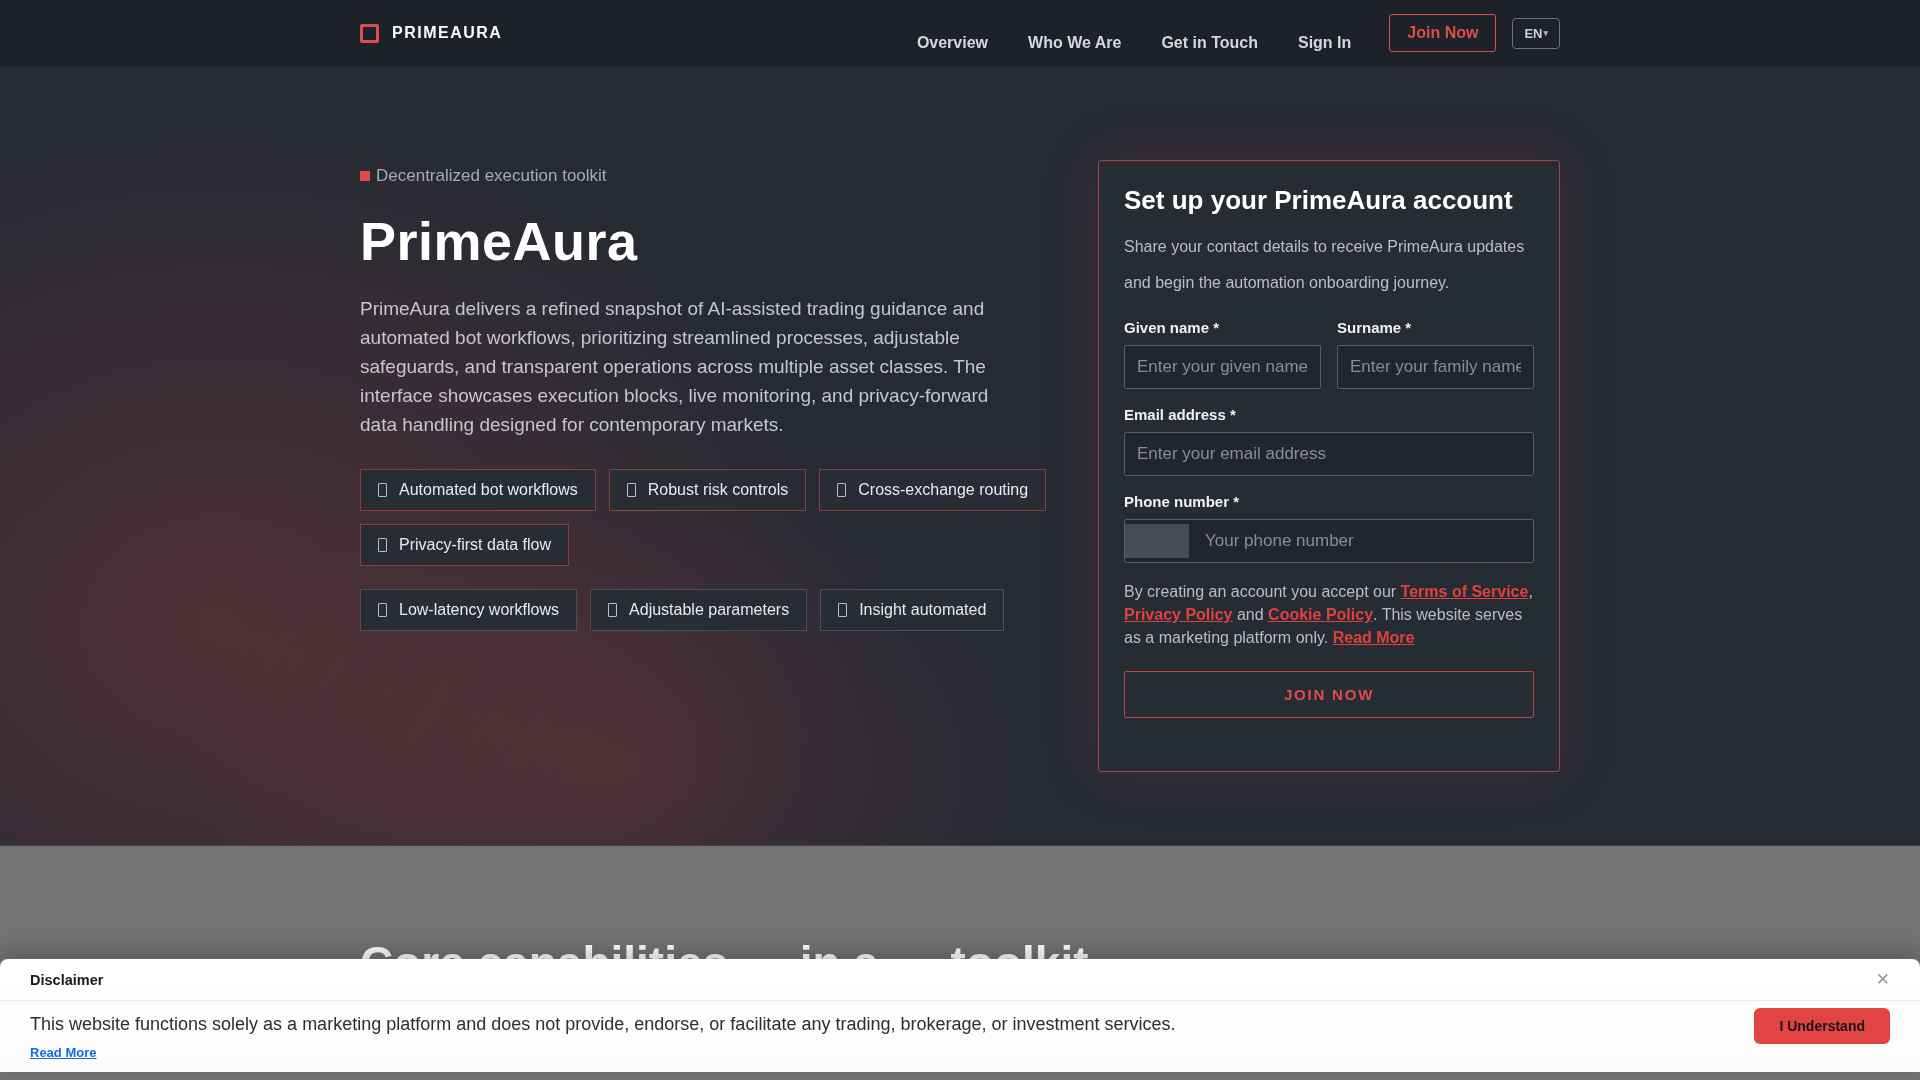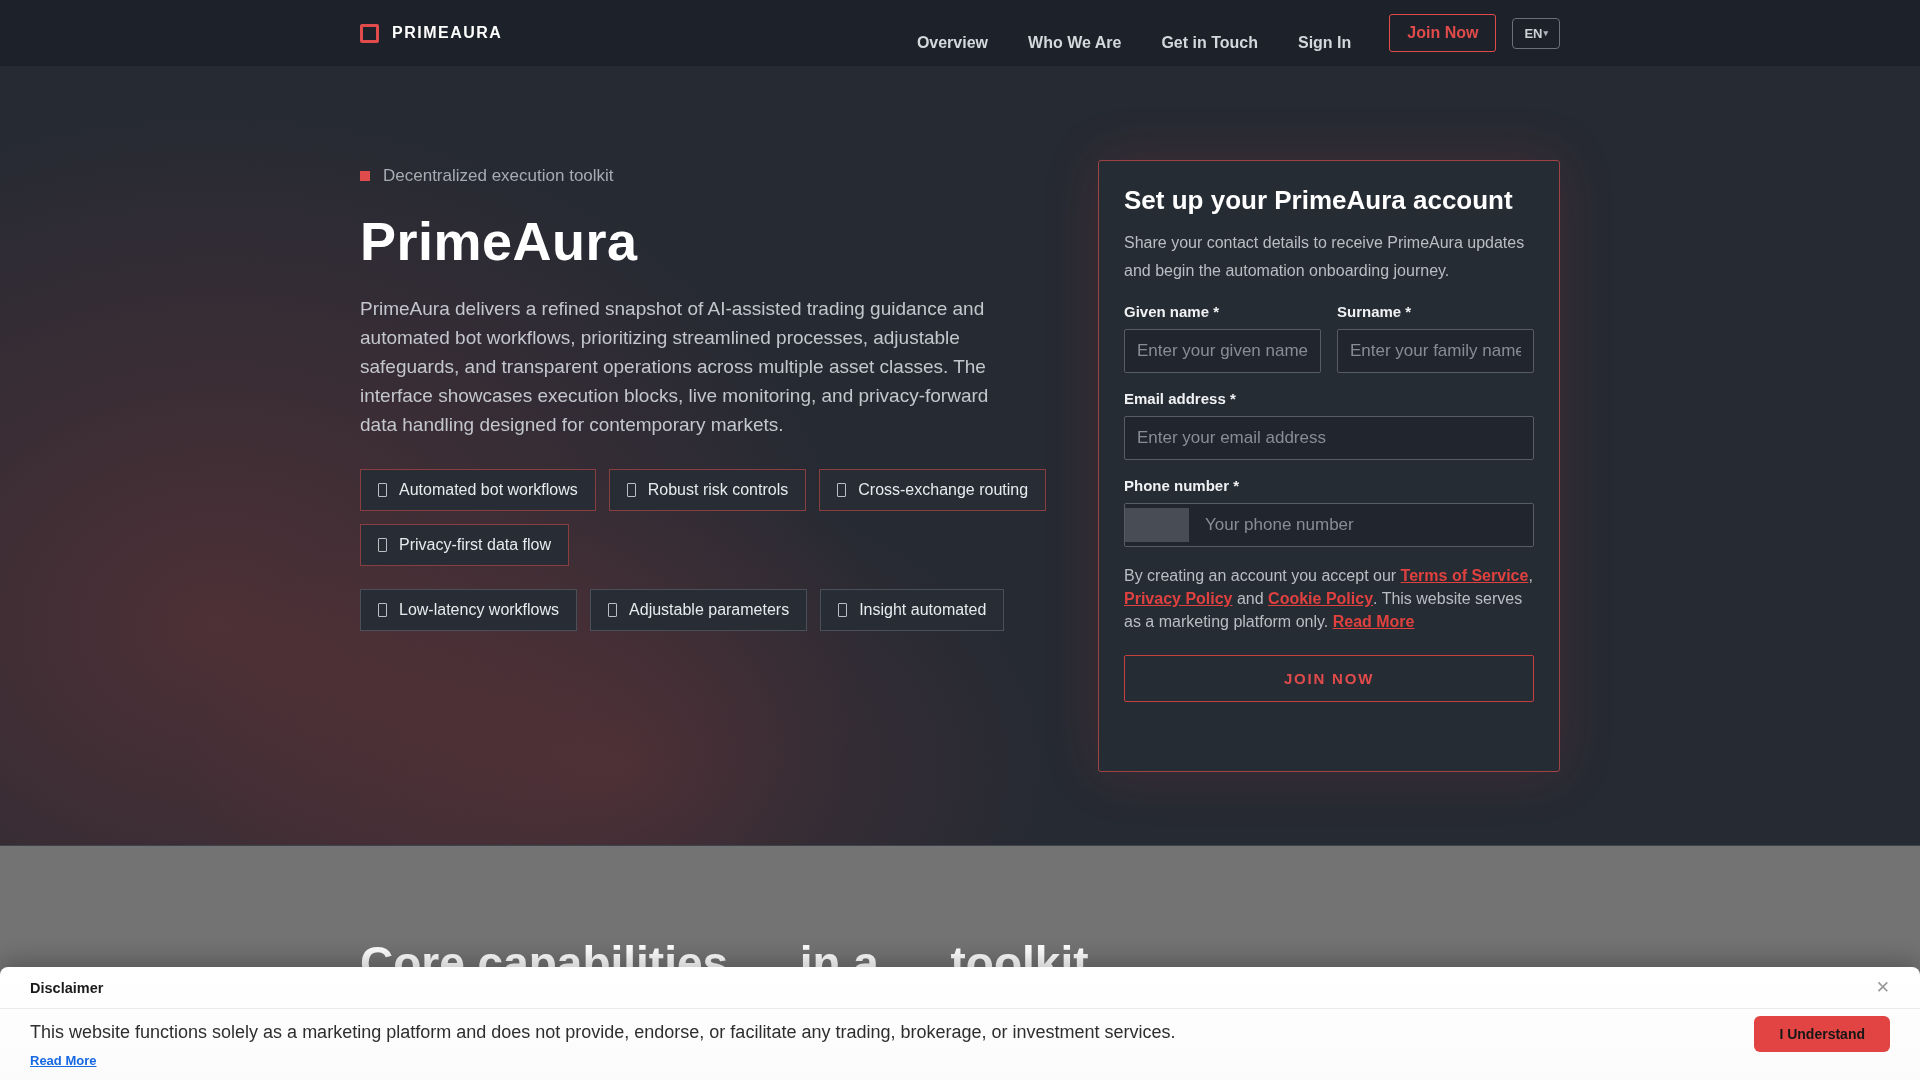--- a/index.html
+++ b/index.html
@@ -76,21 +76,21 @@
       radial-gradient(ellipse 620px 420px at 620px 700px, rgba(186, 64, 64, 0.20), transparent 70%),
       radial-gradient(ellipse 900px 720px at 220px 560px, rgba(170, 62, 62, 0.30), transparent 72%),
       #262a33;
   }
   .hero-inner {
     width: 1200px; margin: 0 auto;
     display: flex;
     height: 100%;
   }
   .hero-left { width: 700px; padding-top: 100px; }
-  .eyebrow { display: flex; align-items: center; gap: 13px; }
+  .eyebrow { display: flex; align-items: center; gap: 6px; }
   .eyebrow-square { width: 10px; height: 10px; background: #e14b4b; }
   .eyebrow-text { font-size: 17px; color: #a6abb3; }
   .hero-title {
     margin: 24px 0 22px;
     font-size: 54px;
     font-weight: bold;
     color: #ffffff;
     letter-spacing: 0.5px;
   }
   .hero-desc {
@@ -125,21 +125,21 @@
     margin-top: 94px;
     width: 462px;
     height: 612px;
     background: #262c34;
     border: 1px solid #a04345;
     border-radius: 3px;
     box-shadow: 0 0 55px rgba(190, 60, 60, 0.18);
     padding: 24px 25px;
   }
   .card-title { font-size: 26px; font-weight: bold; color: #ffffff; margin-bottom: 13px; }
-  .card-subtitle { font-size: 16px; line-height: 28px; color: #b9bec5; margin-bottom: 18px; }
+  .card-subtitle { font-size: 16px; line-height: 36px; color: #b9bec5; margin-bottom: 18px; }
   .field-row { display: grid; grid-template-columns: 1fr 1fr; column-gap: 16px; }
   .field { margin-bottom: 17px; }
   .field-label {
     display: block;
     font-size: 15px; font-weight: bold; color: #f0f2f4;
     margin-bottom: 9px;
   }
   .text-input {
     width: 100%;
     height: 44px;
@@ -188,21 +188,21 @@
   }
   .section2-inner { width: 1200px; margin: 0 auto; padding-top: 90px; }
   .section2-heading {
     font-size: 46px; font-weight: bold; color: #ffffff;
     white-space: nowrap;
   }
 
   
   .disclaimer {
     position: fixed;
-    left: 0; bottom: 0;
+    left: 0; bottom: 8px;
     width: 1920px;
     height: 113px;
     background: linear-gradient(#ffffff, #fbfbfb);
     border-radius: 8px 8px 0 0;
     box-shadow: 0 -8px 22px rgba(0, 0, 0, 0.22);
     color: #1e1e1e;
     z-index: 10;
   }
   .disclaimer-head {
     height: 42px;

